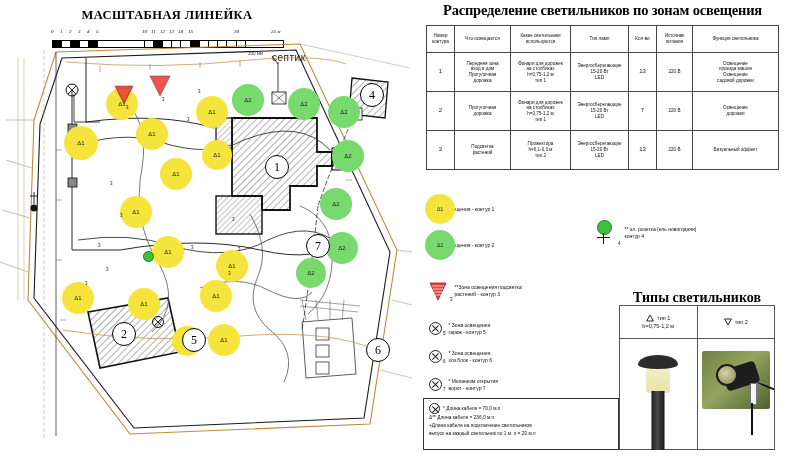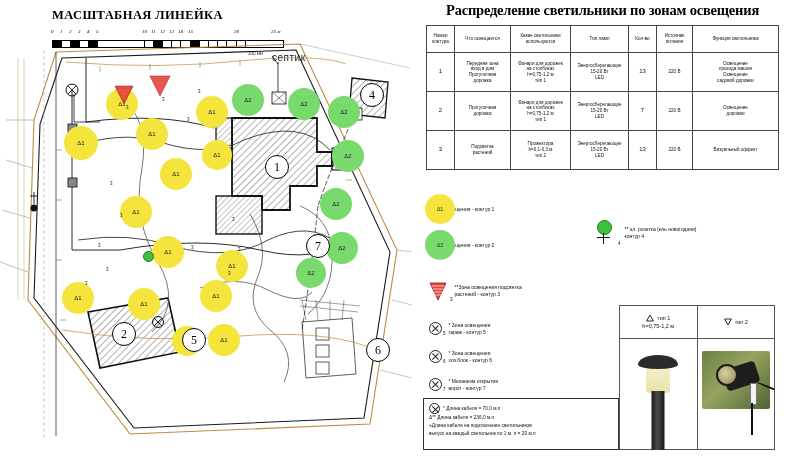--- a/index.html
+++ b/index.html
@@ -8,21 +8,21 @@
     background:#ffffff;
     font-family:"Liberation Sans", sans-serif;
     color:#111;
     position:relative;
   }
   .page{position:absolute;inset:0;}
 
   
   .plan-pane{position:absolute;left:0;top:0;width:415px;height:458px;}
   .plan-title{
-    position:absolute;left:52px;top:8px;width:230px;
+    position:absolute;left:52px;top:8px;width:230px;text-align:center;
     font-family:"Liberation Serif", serif;font-weight:bold;font-size:12.5px;
     letter-spacing:.4px;color:#000;
   }
   
   .ruler{position:absolute;left:52px;top:30px;width:232px;height:22px;}
   .ruler-bar{position:absolute;left:0;top:10px;width:232px;height:8px;border:1px solid #000;box-sizing:border-box;background:#fff;}
   .ruler-seg{position:absolute;top:0;height:100%;background:#000;}
   .ruler-tick{position:absolute;top:10px;width:1px;height:8px;background:#000;}
   .ruler-num{position:absolute;top:-1px;font-family:"Liberation Serif",serif;font-size:5px;font-style:italic;color:#000;}
   .ruler-sub{position:absolute;left:196px;top:21px;font-size:4.5px;color:#333;font-style:italic;}
@@ -362,21 +362,21 @@
     <div class="bld-label" style="left:366px;top:338px;">
         <span>6</span>
       </div>
     <div class="bld-label" style="left:306px;top:234px;">
         <span>7</span>
       </div>
   </div>
 
   <div class="right-pane">
 
-    <div class="hdr main">Распределение светильники по зонам освещения</div>
+    <div class="hdr main">Распределение светильников по зонам освещения</div>
 
     <table class="ztable">
       <colgroup>
         <col style="width:28px">
           <col style="width:56px">
           <col style="width:60px">
         <col style="width:58px">
           <col style="width:28px">
           <col style="width:36px">
           <col style="width:86px">
@@ -512,20 +512,21 @@
     <div class="cablebox">
       <div style="display:flex;align-items:center;gap:3px;">
         <div class="lg-xcirc" style="width:9px;height:9px;flex:none;"></div>
         <span>* Длина кабеля = 70,0 м.п</span>
       </div>
       <div>Δ** Длина кабеля = 236,0 м.п</div>
       <div style="white-space:pre-line">+Длина кабеля на подключение светильников
   выпуск на каждый светильник по 1 м. п = 20 м.п</div>
     </div>
 
+    <div class="hdr third" style="position:absolute;left:204px;top:284px;width:156px;">Типы светильников</div>
 
     <div class="lamptypes">
       <div class="lt-head">
         <div class="lt-hcell">
           <div style="display:flex;align-items:center;gap:3px;">
             <svg width="8" height="8" viewBox="0 0 8 8">
                 <path d="M4 1 L7.4 7 L.6 7 Z" fill="none" stroke="#111" stroke-width=".9"></path>
               </svg>
             <span>тип 1</span>
           </div>

